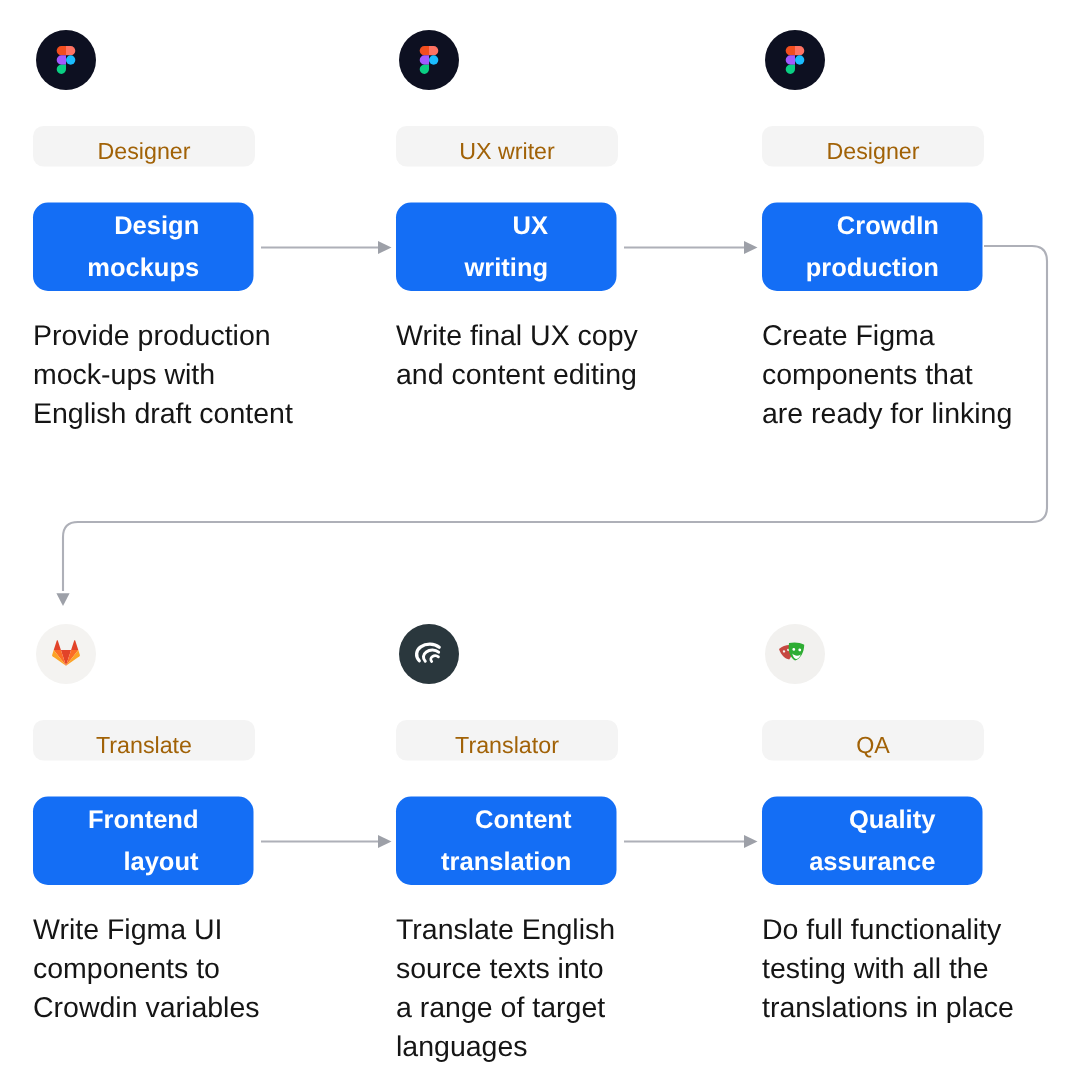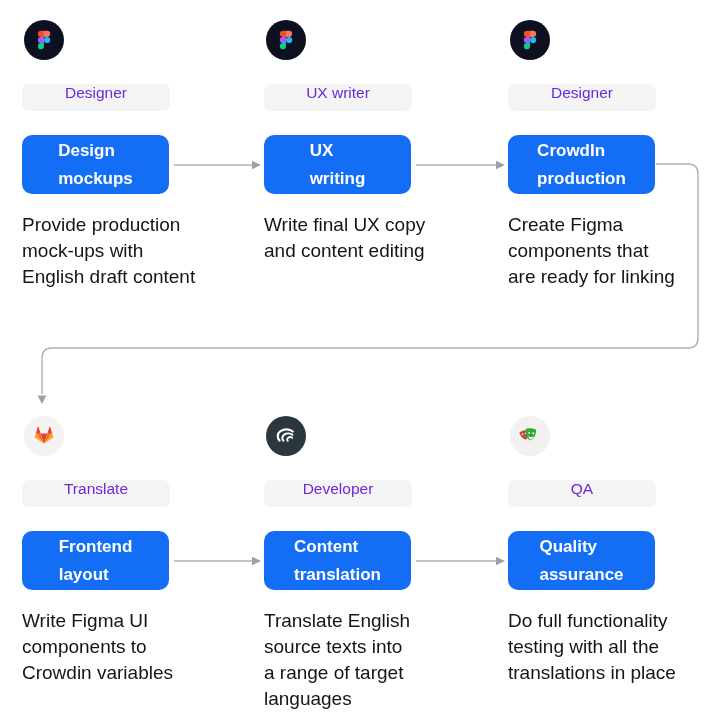--- a/index.html
+++ b/index.html
@@ -7,27 +7,27 @@
     position:relative;width:720px;height:728px;background:#ffffff;
     font-family:"Liberation Sans", sans-serif;overflow:hidden;
   }
   .connectors{position:absolute;left:0;top:0;width:720px;height:728px;pointer-events:none;}
   .step{position:absolute;width:232px;}
   .icon{position:absolute;left:2px;top:0;width:40px;height:40px;}
   .icon svg{display:block;}
   .role-badge{
     position:absolute;left:0;top:64px;width:148px;height:27px;
     background:#F4F4F4;border-radius:7px;
-    display:flex;align-items:flex-start;justify-content:center;
-    font-size:15.5px;color:#6d28d9;
+    display:flex;align-items:flex-end;justify-content:center;
+    font-size:15.5px;color:#a16207;
   }
   .node{
     position:absolute;left:0;top:115px;width:147px;height:59px;
     background:#146EF5;border-radius:10px;
-    display:flex;align-items:center;justify-content:center;text-align:left;
+    display:flex;align-items:center;justify-content:center;text-align:right;
     color:#ffffff;font-size:17px;font-weight:bold;line-height:28px;
     white-space:pre-line;
   }
   .desc{
     position:absolute;left:0;top:192px;width:232px;
     font-size:19px;line-height:26px;color:#151515;white-space:pre-line;
   }
   
   .r1c1{left:22px;top:20px;}  .r1c2{left:264px;top:20px;}  .r1c3{left:508px;top:20px;}
   .r2c1{left:22px;top:416px;} .r2c2{left:264px;top:416px;} .r2c3{left:508px;top:416px;}
@@ -144,21 +144,21 @@
       <svg width="40" height="40" viewBox="0 0 40 40">
         <circle cx="20" cy="20" r="20" fill="#2A373D"></circle>
         <g stroke="#ffffff" fill="none" stroke-linecap="round">
           <path d="M13.5 24.5c-2.6-2.8-2.3-7 1-9.3 3.6-2.5 9-2.4 12.3.3" stroke-width="2.2"></path>
           <path d="M17.5 24.8c-1.8-1.9-1.6-4.6.7-6.2 2.4-1.7 6-1.6 8.2.2" stroke-width="2"></path>
           <path d="M21.8 25c-.9-1-.8-2.4.4-3.2 1.2-.9 3-.8 4.1.1" stroke-width="1.8"></path>
         </g>
       </svg>
     </span>
     <div class="role-badge">
-      <span>Developer</span>
+      <span>Translator</span>
     </div>
     <div class="node">Content
 translation</div>
     <div class="desc">Translate English
 source texts into
 a range of target
 languages</div>
   </div>
 
   <div class="step r2c3">

